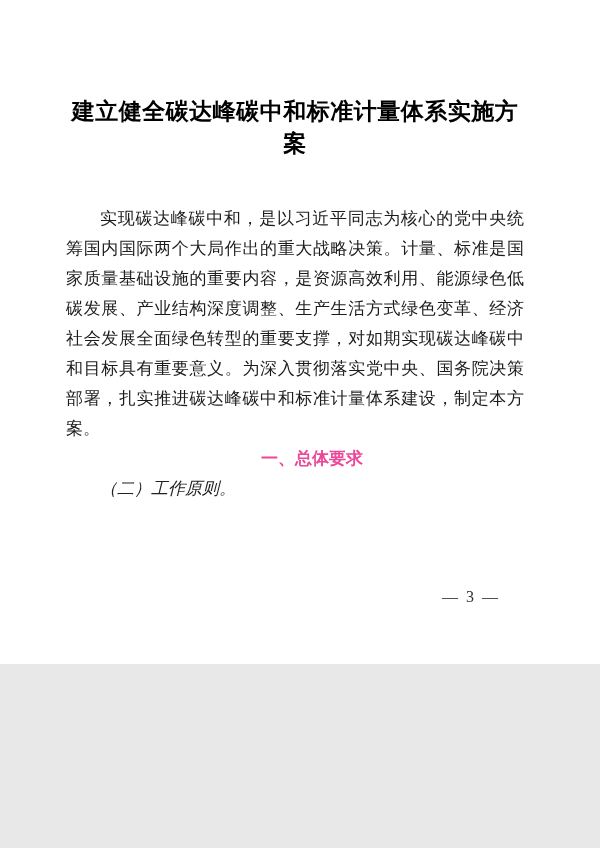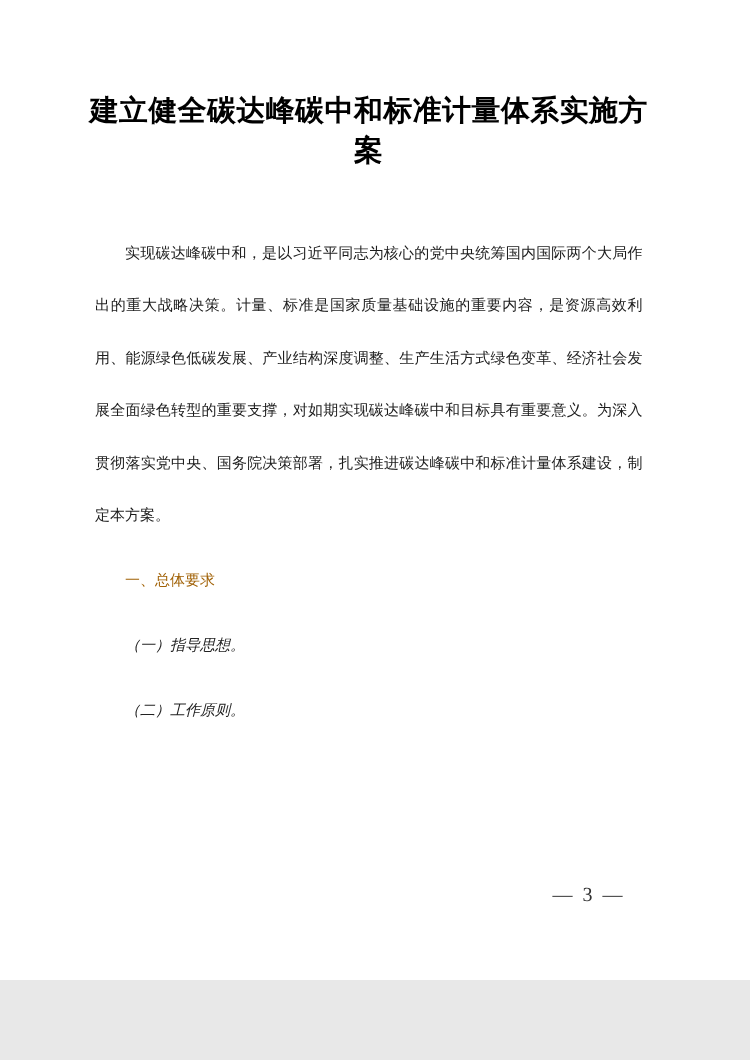--- a/index.html
+++ b/index.html
@@ -3,53 +3,53 @@
 <meta charset="utf-8">
 <style>
   html, body {
     margin: 0;
     padding: 0;
     background: #e8e8e8;
   }
   .page {
     position: relative;
     width: 600px;
-    height: 784px;
+    height: 664px;
     margin: 0 auto;
     background: #ffffff;
     overflow: hidden;
     font-family: "Liberation Serif", "DejaVu Serif", serif;
     color: #1c1c1c;
     box-sizing: border-box;
-    padding: 73px 76px 0 66px;
+    padding: 96px 76px 0 66px;
   }
   .doc-title {
     margin: 0 0 44px 0;
     text-align: center;
     font-size: 23px;
     font-weight: bold;
     color: #000000;
     letter-spacing: 0.5px;
     line-height: 32px;
     font-family: "Liberation Serif", "DejaVu Serif", serif;
   }
   .para {
-    margin: 10px;
-    font-size: 12px;
-    line-height: 42px;
+    margin: 0;
+    font-size: 17px;
+    line-height: 30px;
     text-indent: 2em;
     text-align: justify;
     text-justify: inter-ideograph;
     word-break: break-all;
   }
   .para.h1 {
     font-family: "Liberation Sans", "DejaVu Sans", sans-serif;
-    font-weight: normal;
-    text-align: left;
-    color: #a16207;
+    font-weight: bold;
+    text-align: center;
+    color: #ec4899;
   }
   .para.h2 {
     font-style: italic;
     text-align: left;
     color: #222222;
   }
   .page-number {
     position: absolute;
     right: 100px;
     bottom: 58px;
@@ -63,20 +63,19 @@
 <body>
 
 <div class="page">
 
   <h1 class="doc-title">建立健全碳达峰碳中和标准计量体系实施方案</h1>
 
   <p class="para body">实现碳达峰碳中和，是以习近平同志为核心的党中央统筹国内国际两个大局作出的重大战略决策。计量、标准是国家质量基础设施的重要内容，是资源高效利用、能源绿色低碳发展、产业结构深度调整、生产生活方式绿色变革、经济社会发展全面绿色转型的重要支撑，对如期实现碳达峰碳中和目标具有重要意义。为深入贯彻落实党中央、国务院决策部署，扎实推进碳达峰碳中和标准计量体系建设，制定本方案。</p>
 
   <p class="para h1">一、总体要求</p>
 
-  <p class="para h2">（一）指导思想。</p>
 
 
   <p class="para h2">（二）工作原则。</p>
 
   <div class="page-number">— 3 —</div>
 
 </div>
 
 </body></html>

